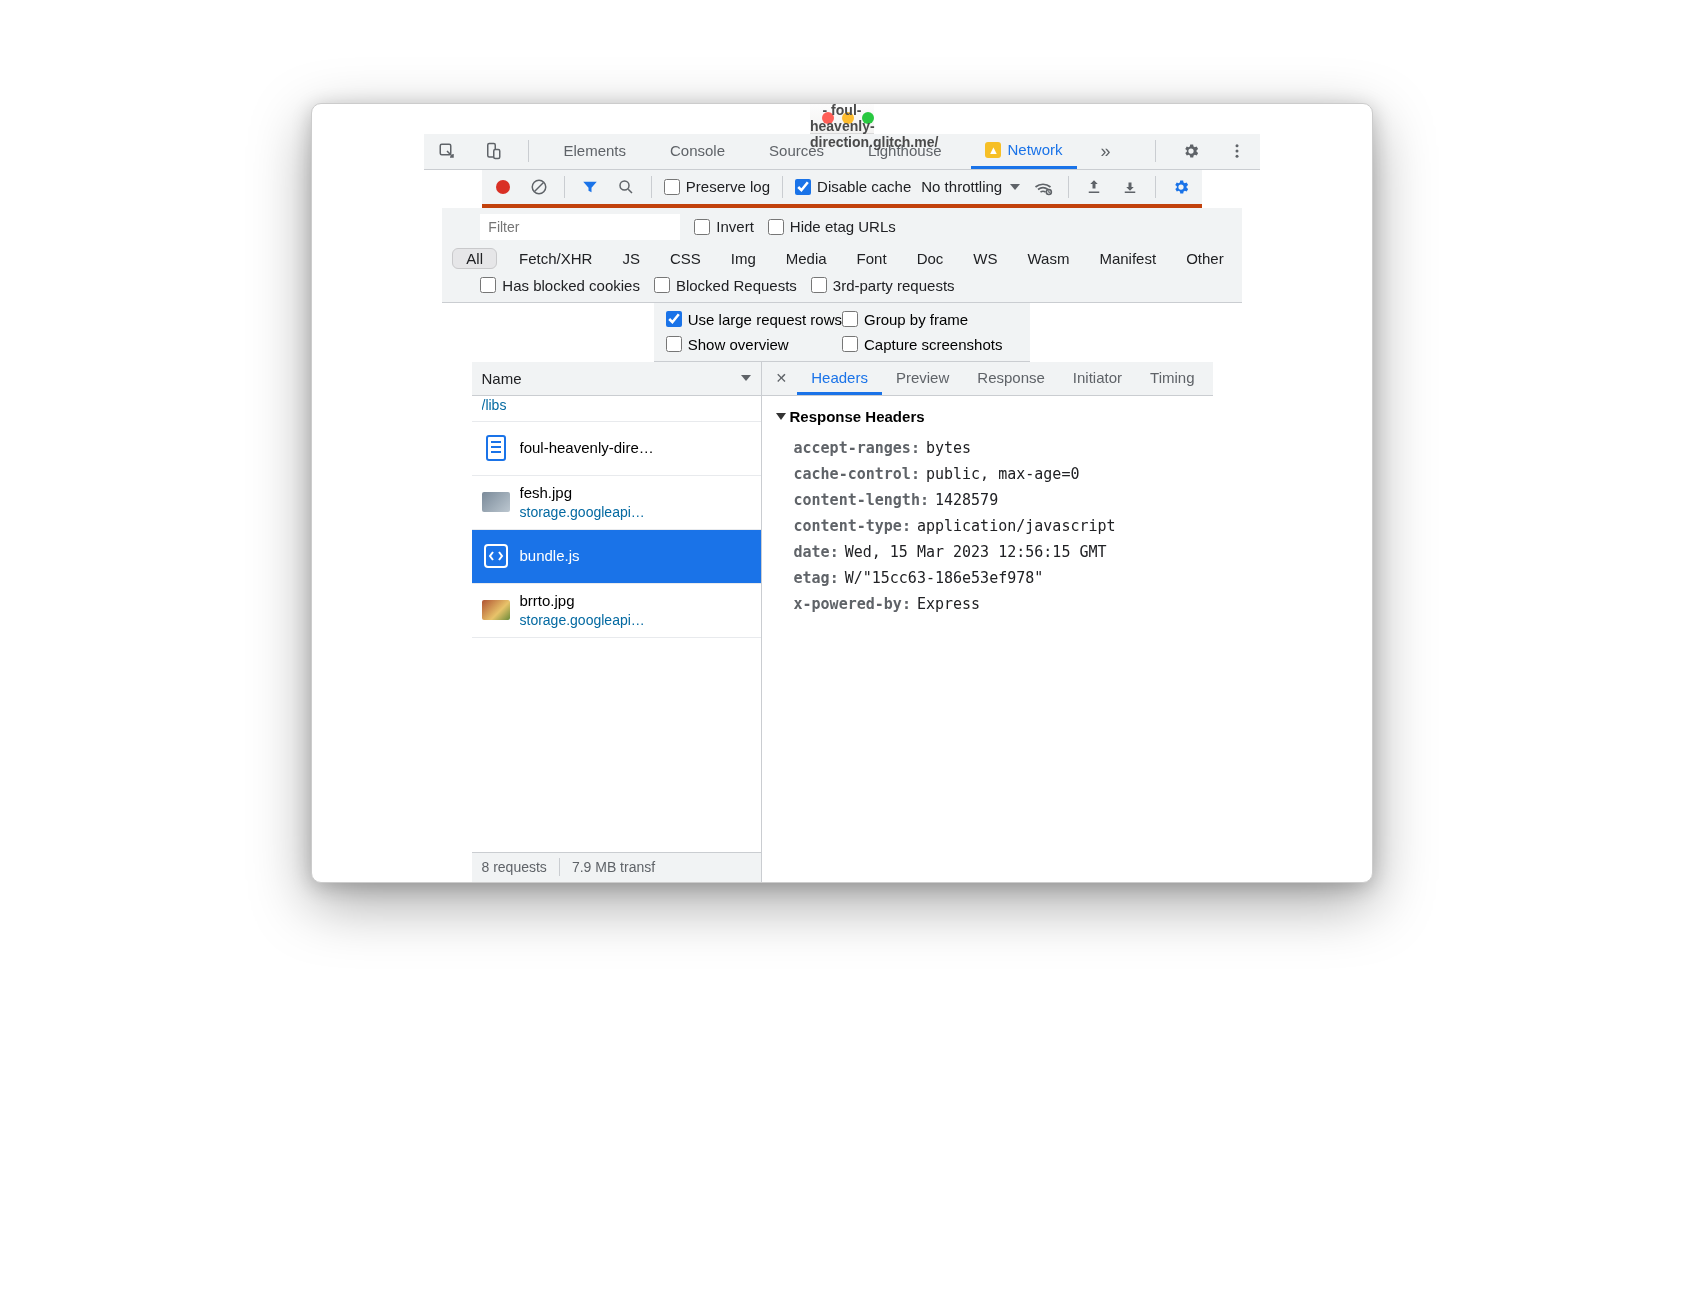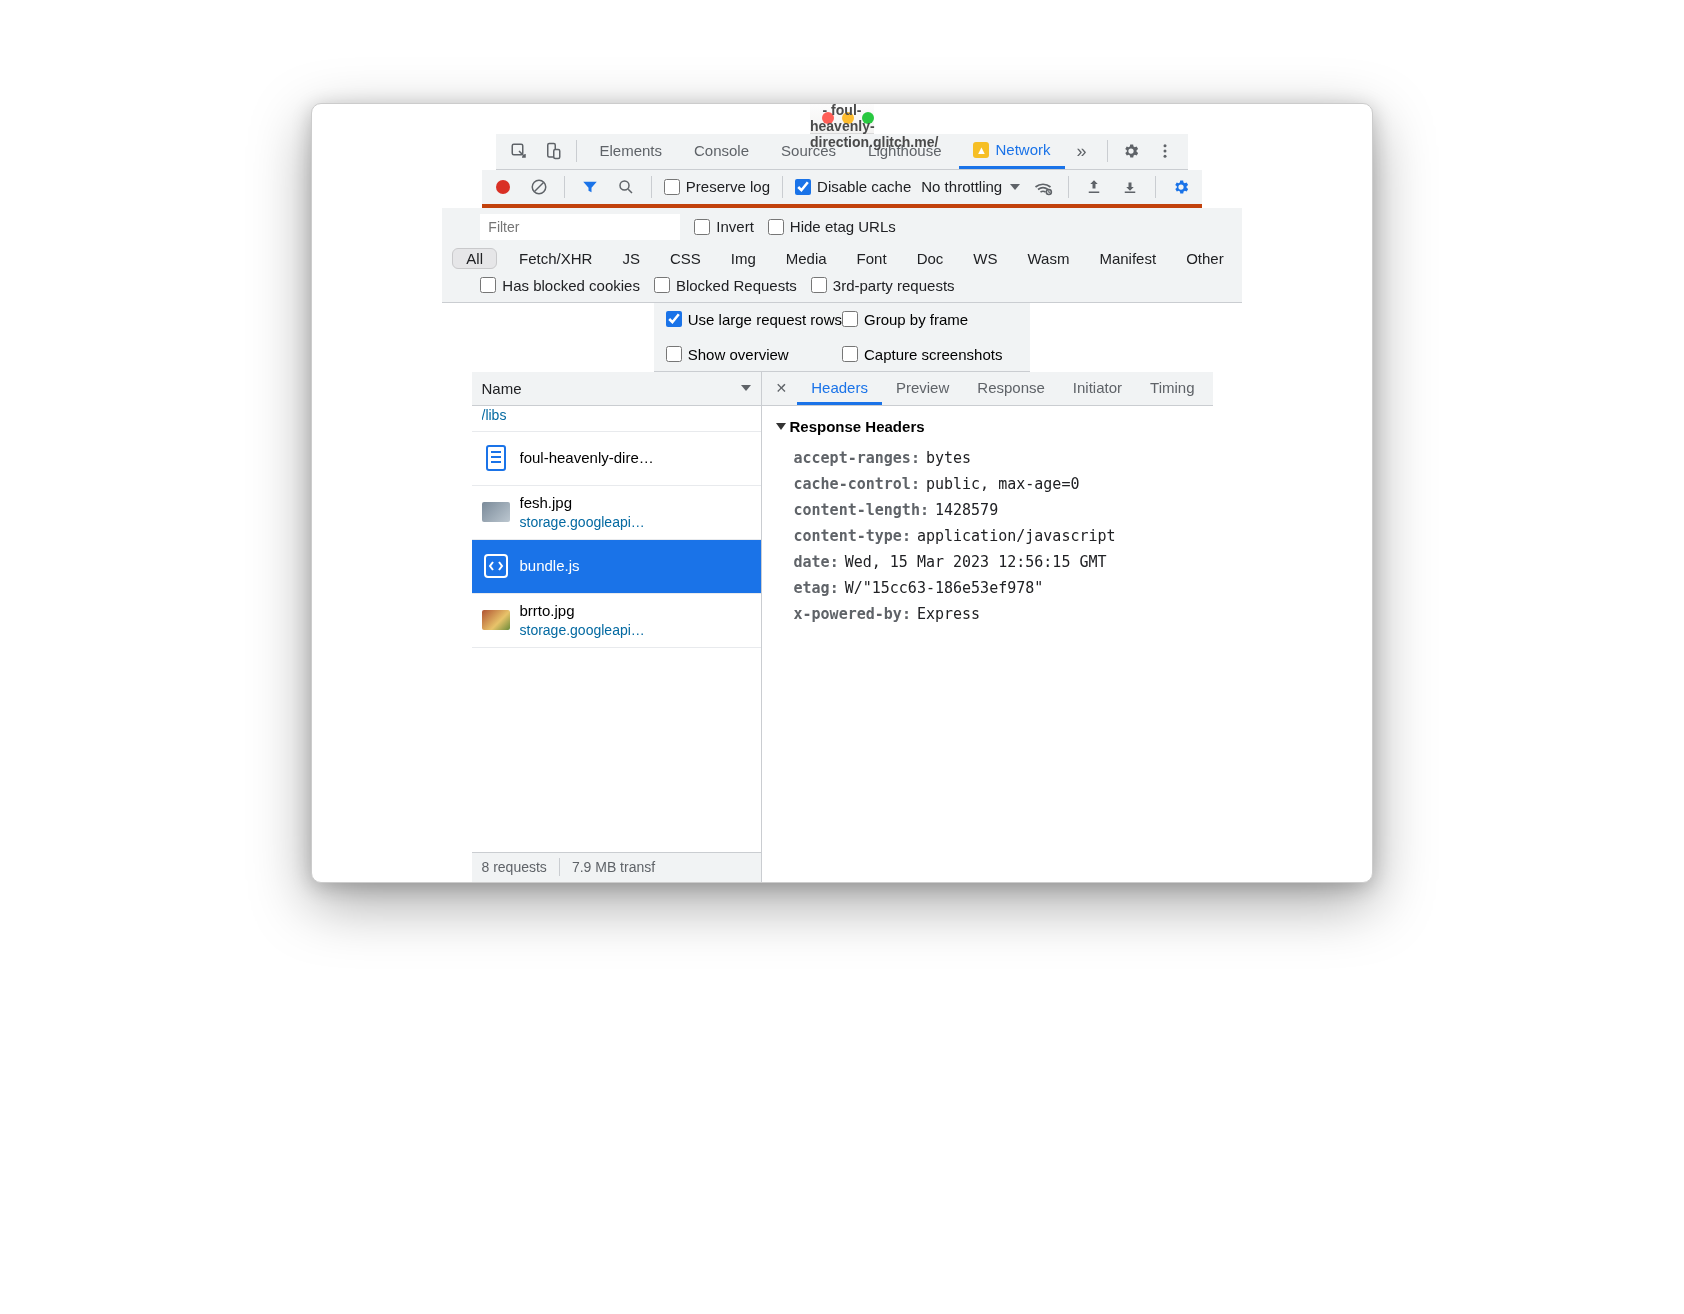--- a/index.html
+++ b/index.html
@@ -52,21 +52,21 @@
   }
 
   
   .toptabs {
     height: 36px;
     background: #f1f3f4;
     border-bottom: 1px solid #cacdd1;
     display: flex;
     align-items: center;
     padding: 0 8px;
-    gap: 4px;
+    gap: 16px;
     font-size: 15px;
     color: #5f6368;
   }
   .toptabs .spacer { flex: 1; }
   .toptabs .tab {
     padding: 0 14px; height: 36px; line-height: 36px;
     cursor: pointer;
   }
   .toptabs .tab.active {
     color: #1a73e8;
@@ -134,21 +134,21 @@
   .chip { padding:2px 8px; cursor:pointer; color:#202124; border-radius:6px;}
   .chip.active { background:#e6e6e8; border:1px solid #c9c9cb; padding:1px 13px; }
 
   
   .optrows {
     background:#f1f3f4;
     border-bottom:1px solid #cacdd1;
     display:grid;
     grid-template-columns: 1fr 1fr;
     padding: 8px 12px;
-    row-gap:18px;
+    row-gap:8px;
     font-size:15px;
   }
 
   
   .main {
     flex:1; display:flex; min-height:0;
   }
   .leftpane {
     width: 290px; border-right:1px solid #cacdd1;
     display:flex; flex-direction:column;

